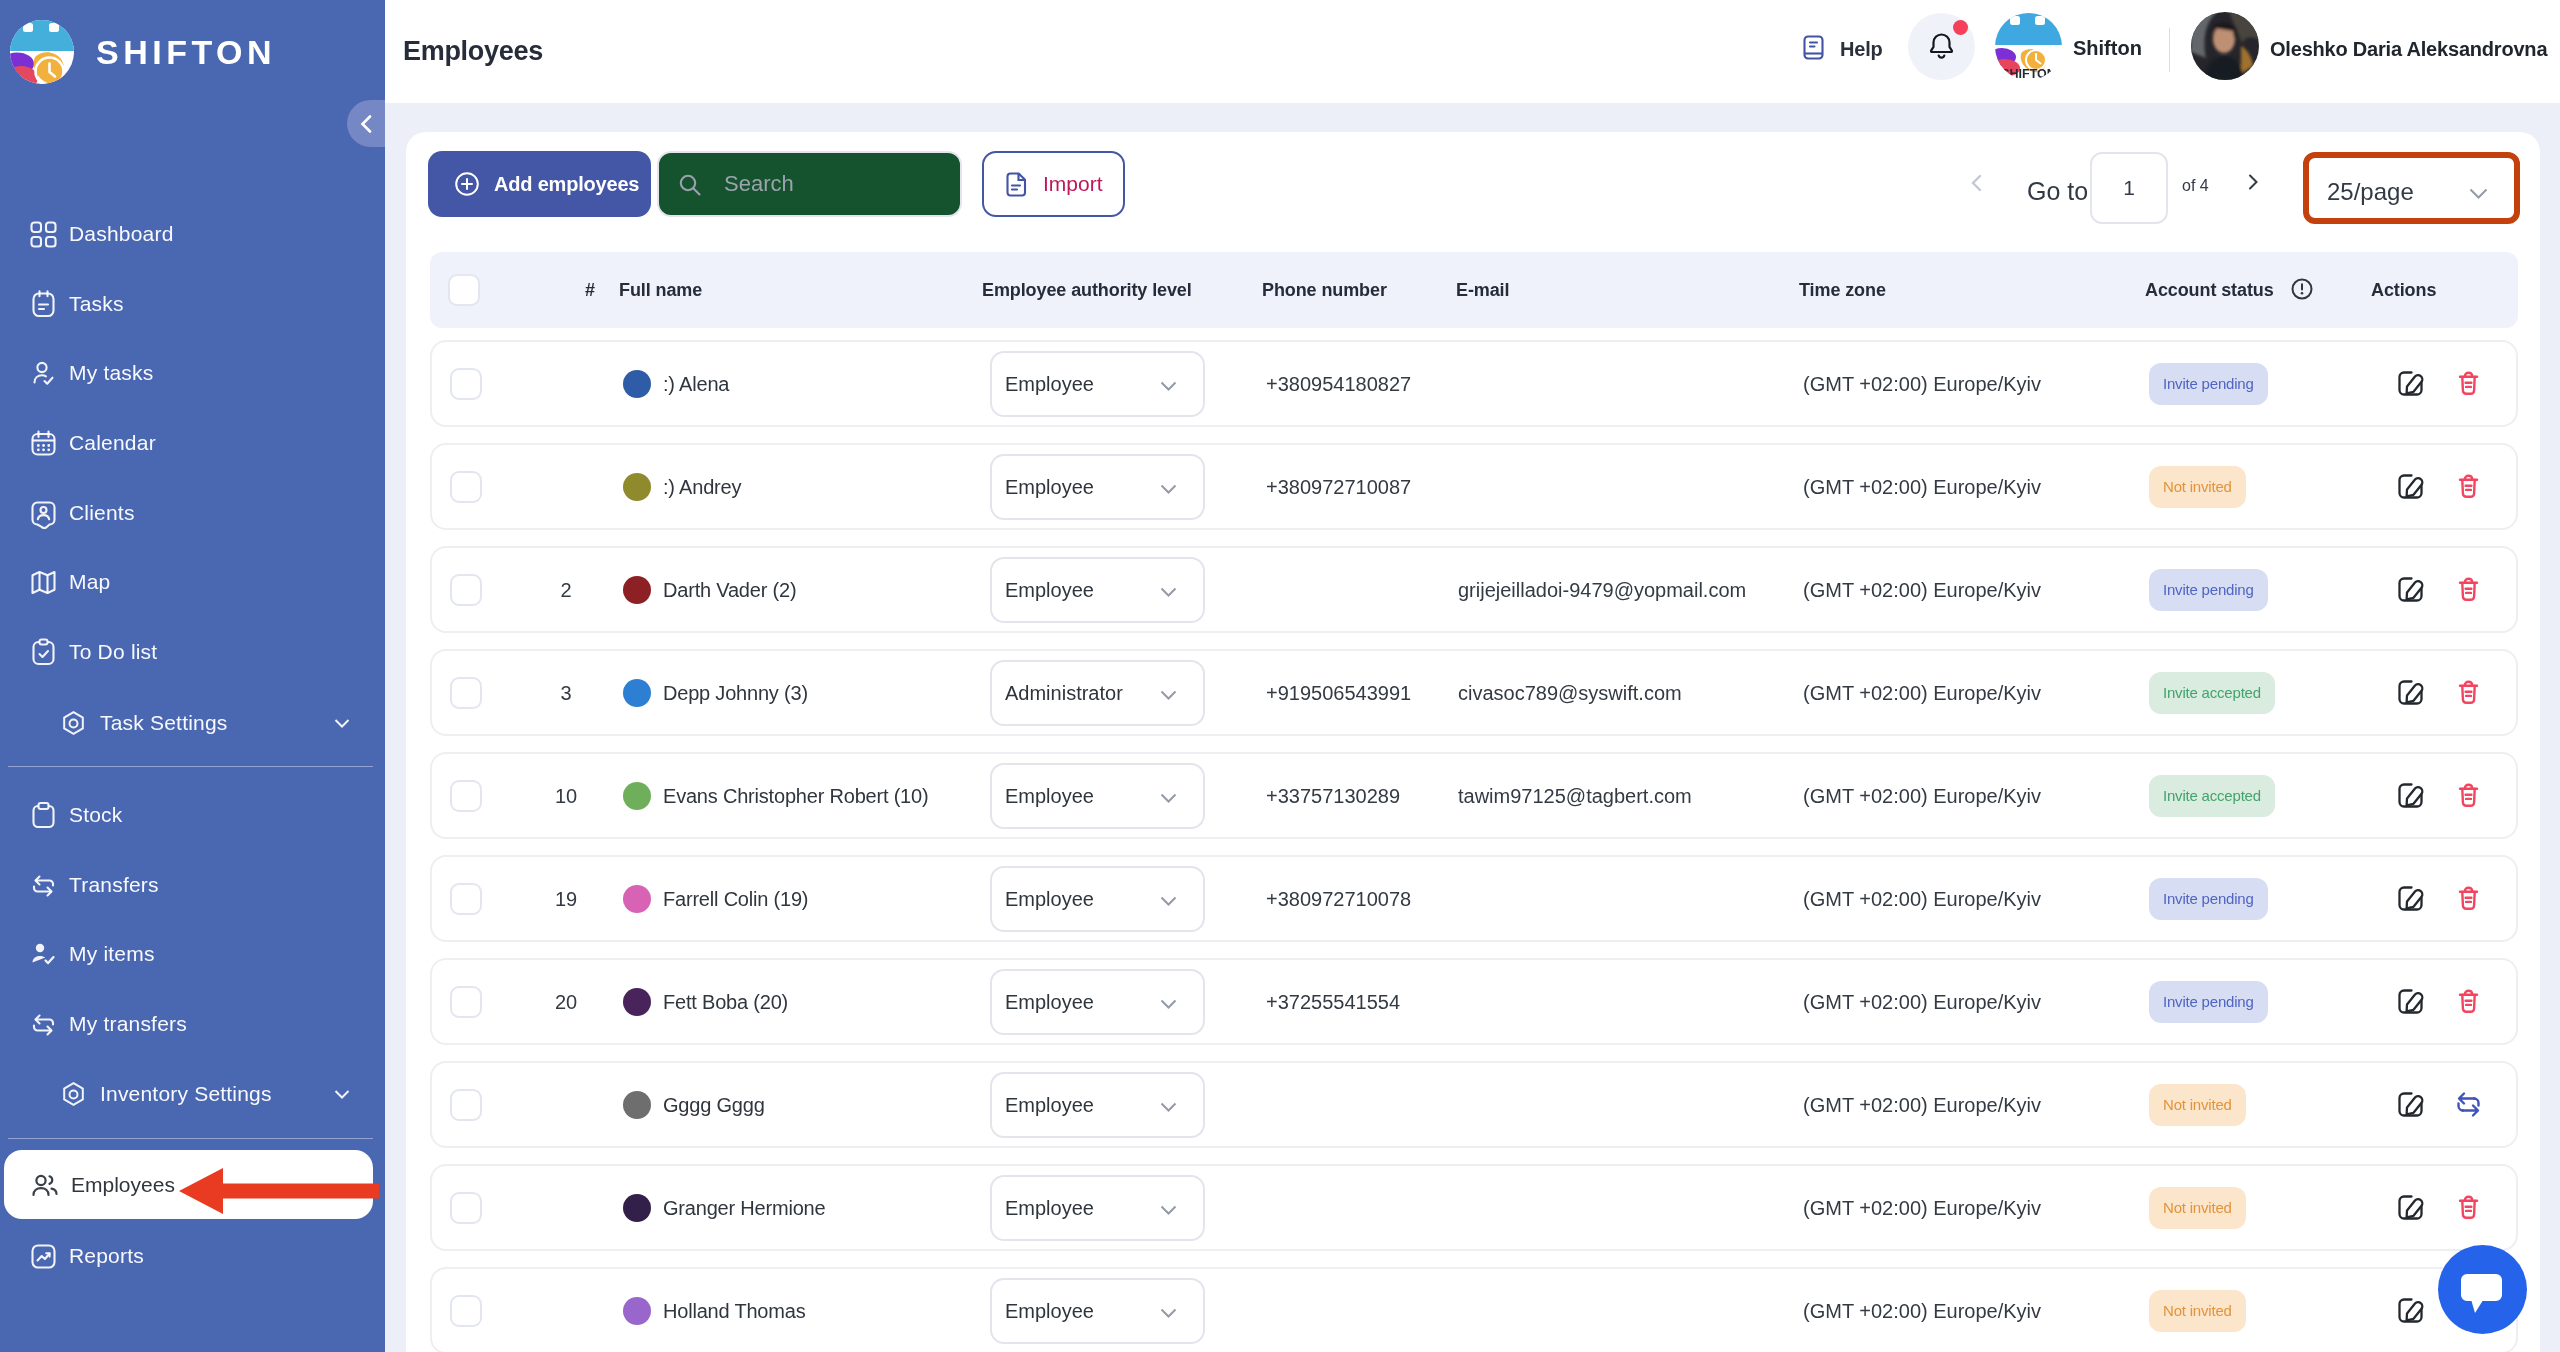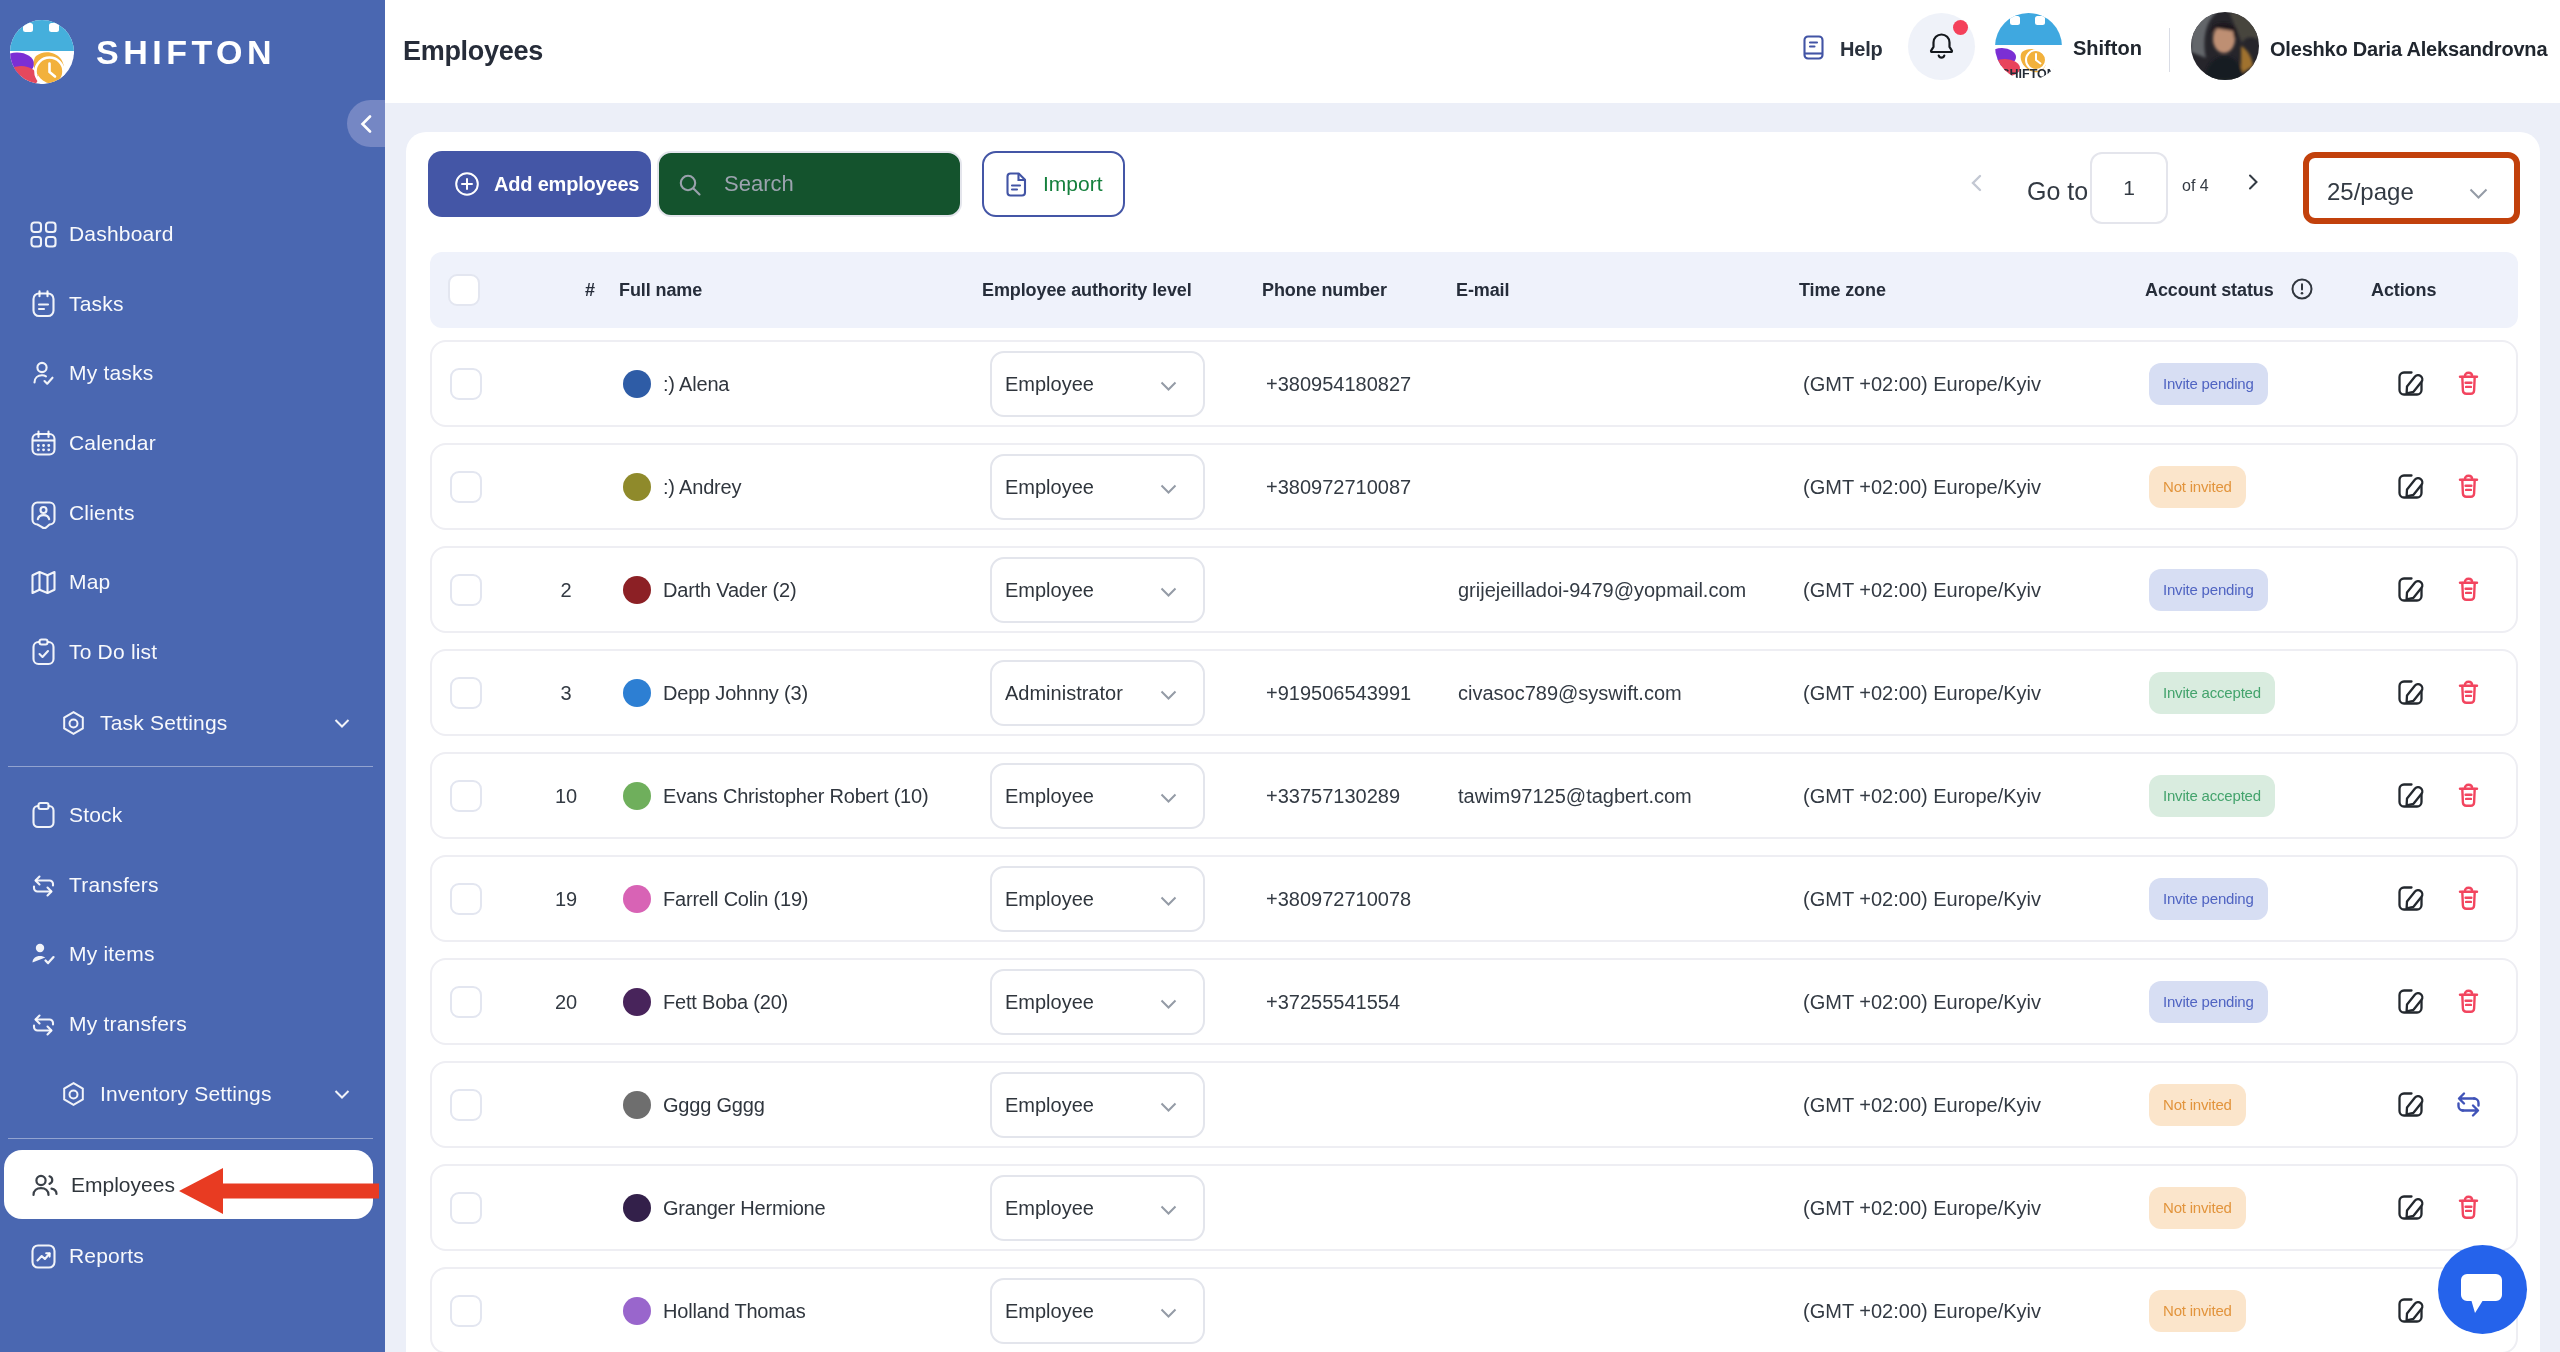--- a/index.html
+++ b/index.html
@@ -39,21 +39,21 @@
 #card { position:absolute; left:21px; top:29px; width:2134px; height:1221px; background:#fff; border-radius:20px 20px 0 0;padding-left:16px; }
 
 #addbtn { position:absolute; left:22px; top:19px; width:223px; height:66px; background:#4456A6; border-radius:14px; display:flex; align-items:center; color:#fff; }
 #addbtn svg { margin-left:24px; }
 #addbtn b { margin-left:12px; font-size:20px; font-weight:bold; letter-spacing:-0.2px; }
 #search { position:absolute; left:251px; top:19px; width:305px; height:66px; border:2px solid #E4E5EC; border-radius:14px; display:flex; align-items:center; background:#14532d; }
 #search svg { margin-left:16px; }
 #search span { margin-left:20px; font-size:22px; color:#9CA3AF; }
 #import { position:absolute; left:576px; top:19px; width:143px; height:66px; border:2px solid #4456A6; border-radius:14px; display:flex; align-items:center; background:#fff; }
 #import svg { margin-left:18px; }
-#import span { margin-left:12px; font-size:21px; color:#15803d; }
+#import span { margin-left:12px; font-size:21px; color:#be185d; }
 #pgprev { position:absolute; left:1560px; top:40px; }
 #goto { position:absolute; left:1621px; top:45px; font-size:25px; color:#333A43; }
 #pginput { position:absolute; left:1684px; top:20px; width:78px; height:72px; border:2px solid #E4E5EC; border-radius:12px; text-align:center; line-height:68px; font-size:21px; color:#333A43; background:#fff; }
 #of4 { position:absolute; left:1776px; top:45px; font-size:16px; color:#333A43; }
 #pgnext { position:absolute; left:1837px; top:40px; }
 #psel { position:absolute; left:1897px; top:20px; width:217px; height:72px; border:6px solid #c2410c; border-radius:12px; background:#fff; }
 #psel .t { position:absolute; left:18px; top:20px; font-size:24px; color:#333A43; }
 #psel svg { position:absolute; right:26px; top:30px; }
 
 #thead { position:absolute; left:24px; top:120px; width:2088px; height:76px; background:#EFF2FB; border-radius:12px; }

